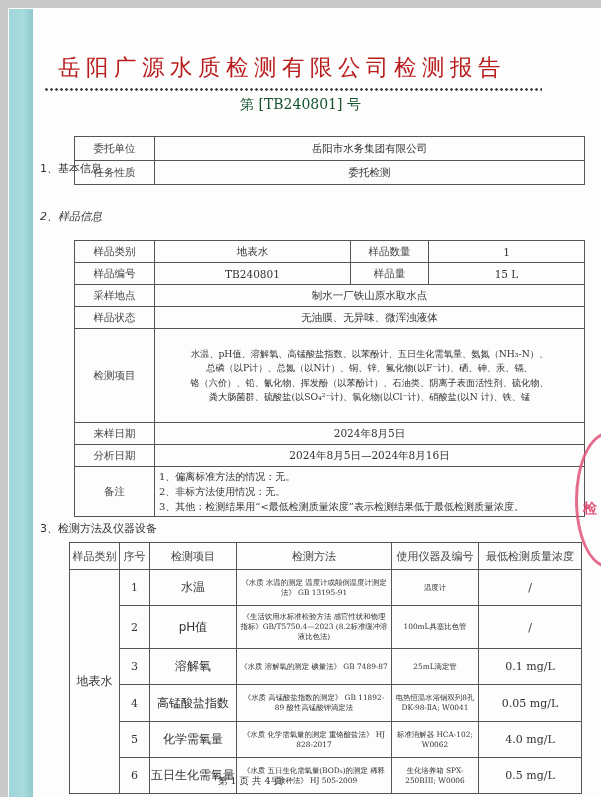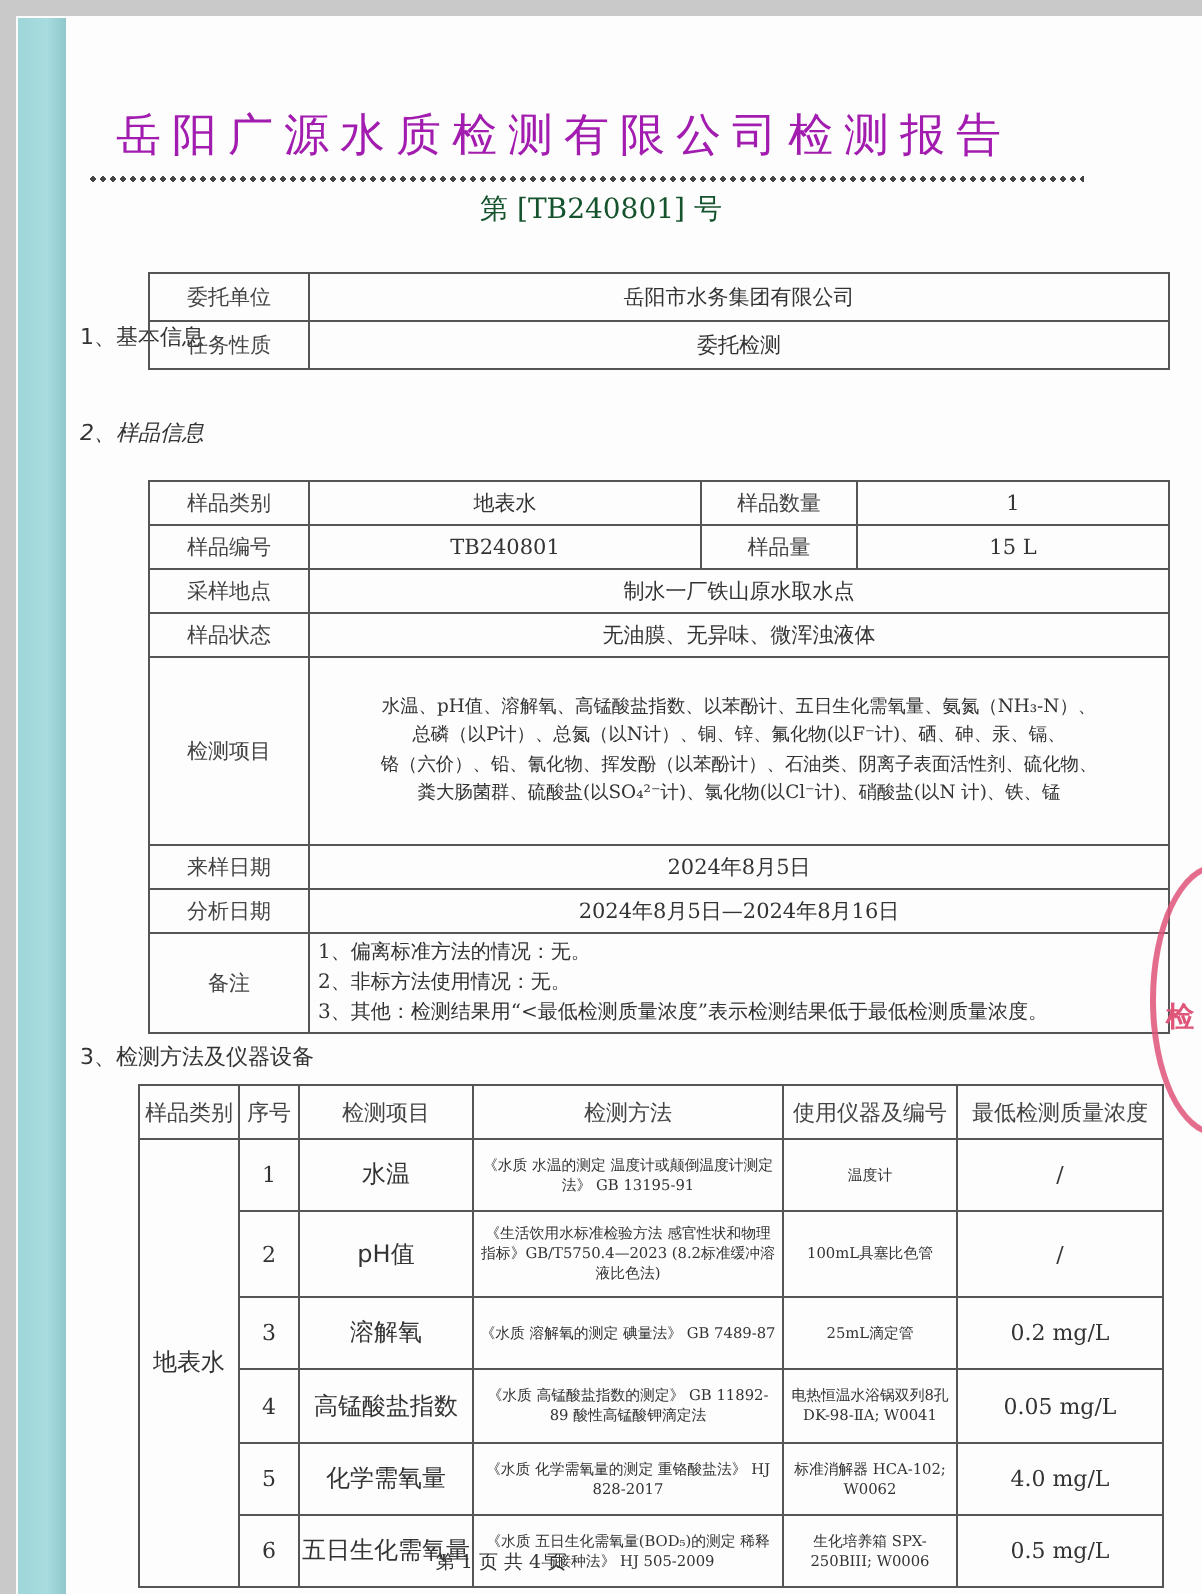--- a/index.html
+++ b/index.html
@@ -13,21 +13,21 @@
     position: absolute; left: 8px; top: 8px; width: 593px; height: 789px;
     background: #fdfdfd;
   }
   .binding-strip {
     position: absolute; left: 9px; top: 9px; width: 24px; height: 788px;
     background: linear-gradient(90deg, #9fd6d9 0%, #a8dcdf 60%, #8fc8cc 100%);
   }
   .title {
     position: absolute; left: 58px; top: 52px; width: 480px;
     font-family: "DejaVu Sans", sans-serif;
-    font-size: 22.5px; letter-spacing: 5.5px; color: #a21caf; white-space: nowrap;
+    font-size: 22.5px; letter-spacing: 5.5px; color: #b91c1c; white-space: nowrap;
   }
   .dots {
     position: absolute; left: 44px; top: 88px; width: 498px; height: 3px;
     background-image: radial-gradient(circle, #444 45%, transparent 50%);
     background-size: 5px 3px; background-repeat: repeat-x;
   }
   .report-no {
     position: absolute; left: 0; width: 601px; top: 96px; text-align: center;
     font-size: 14px; color: #14532d;
   }
@@ -190,21 +190,21 @@
     <td class="item">pH值</td>
     <td class="method" style="height:40px">《生活饮用水标准检验方法 感官性状和物理指标》GB/T5750.4—2023 (8.2标准缓冲溶液比色法)</td>
     <td class="equip">100mL具塞比色管</td>
     <td class="limit">/</td>
   </tr>
   <tr>
     <td class="seq">3</td>
     <td class="item">溶解氧</td>
     <td class="method">《水质 溶解氧的测定 碘量法》 GB 7489-87</td>
     <td class="equip">25mL滴定管</td>
-    <td class="limit">0.2 mg/L</td>
+    <td class="limit">0.1 mg/L</td>
   </tr>
   <tr>
     <td class="seq">4</td>
     <td class="item">高锰酸盐指数</td>
     <td class="method">《水质 高锰酸盐指数的测定》 GB 11892-89 酸性高锰酸钾滴定法</td>
     <td class="equip" style="height:36px">电热恒温水浴锅双列8孔 DK-98-ⅡA; W0041</td>
     <td class="limit">0.05 mg/L</td>
   </tr>
   <tr>
     <td class="seq">5</td>

